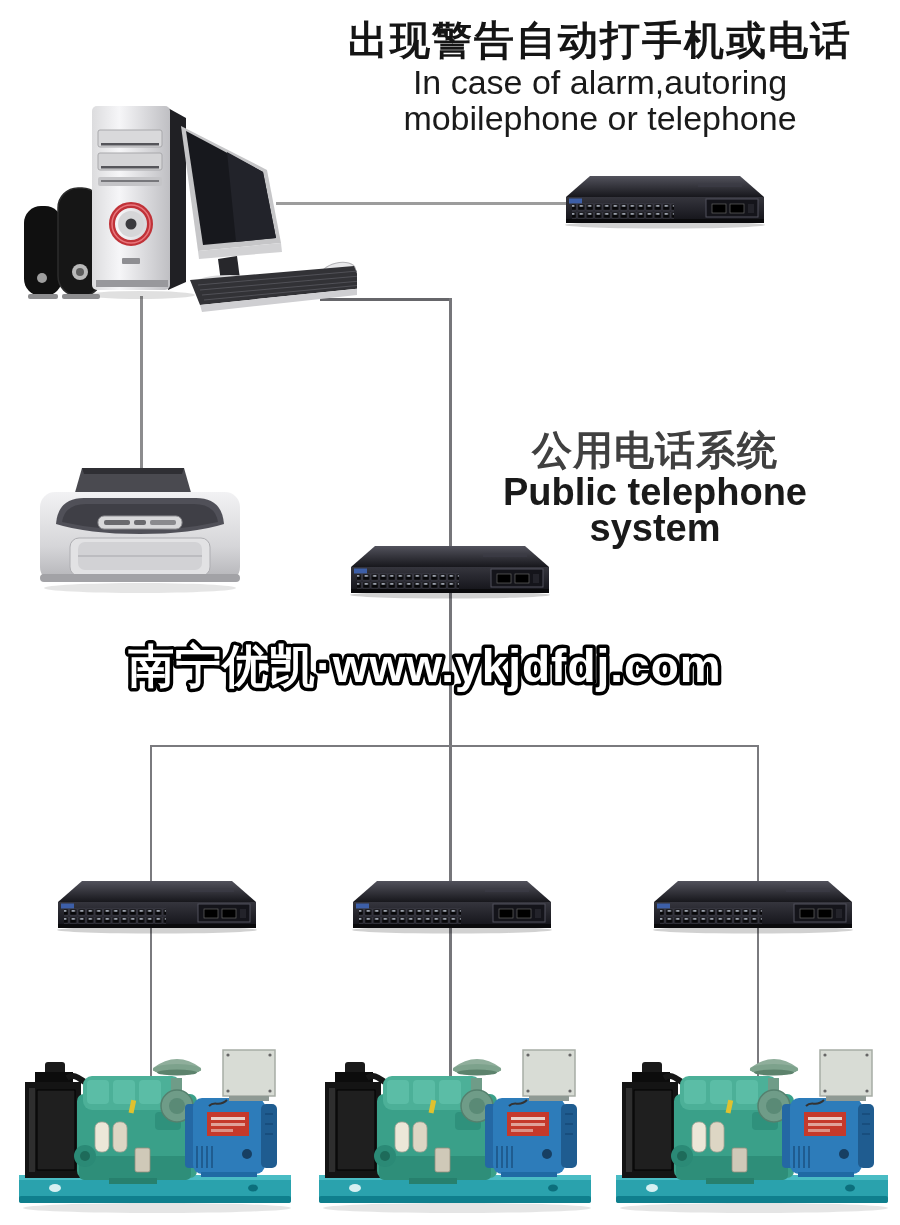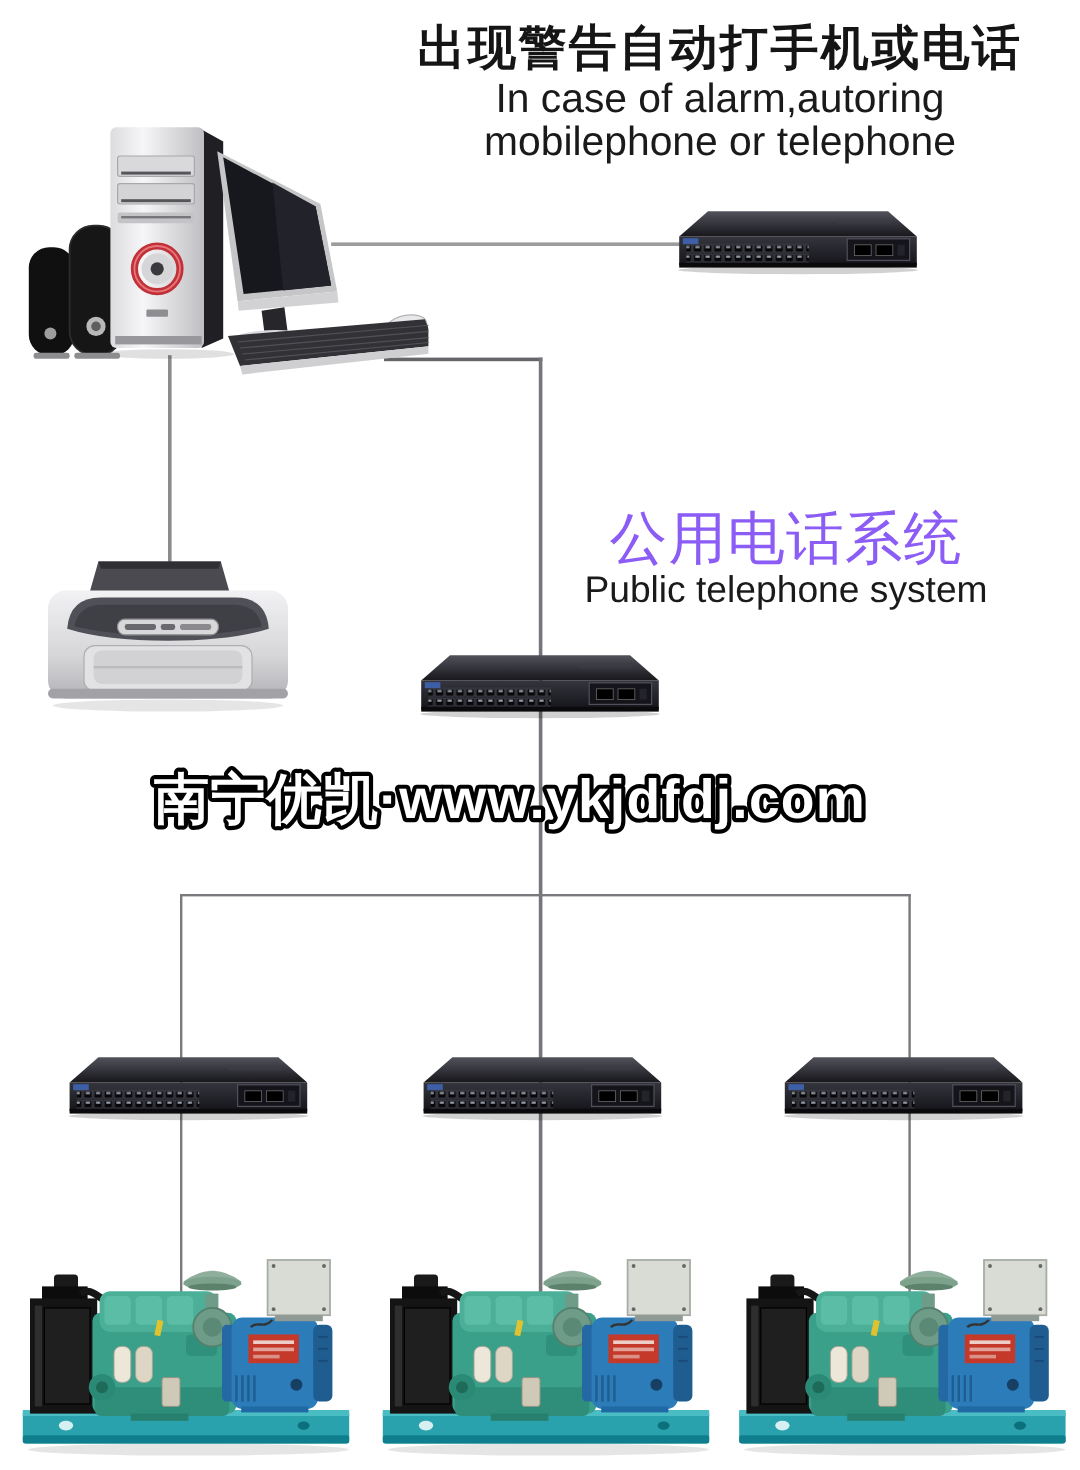--- a/index.html
+++ b/index.html
@@ -6,22 +6,22 @@
   .canvas{
     position:relative;width:900px;height:1225px;background:#ffffff;
     overflow:hidden;font-family:"Liberation Sans",sans-serif;color:#111;
   }
   .line{position:absolute;background:#7a7a7e;z-index:1;}
   .device{position:absolute;z-index:3;}
   .device svg{display:block;width:100%;height:100%;}
   .txt{position:absolute;z-index:4;text-align:center;}
   .zh-big{font-size:40px;font-weight:700;letter-spacing:2px;line-height:48px;color:#151515;}
   .en-big{font-size:34px;font-weight:400;letter-spacing:0px;line-height:36px;color:#1a1a1a;}
-  .zh-mid{font-size:48px;font-weight:400;letter-spacing:1px;line-height:48px;color:#8b5cf6;}
-  .en-mid{font-size:31px;font-weight:400;line-height:36px;color:#1a1a1a;}
+  .zh-mid{font-size:40px;font-weight:700;letter-spacing:1px;line-height:48px;color:#404040;}
+  .en-mid{font-size:38px;font-weight:700;line-height:36px;color:#1a1a1a;}
   #watermark-svg{position:absolute;left:115px;top:632px;z-index:2;}
   #watermark-svg text{
     font-family:"Liberation Sans",sans-serif;font-size:46px;font-weight:700;
     fill:#ffffff;stroke:#000000;stroke-width:7px;paint-order:stroke;
     stroke-linejoin:round;letter-spacing:1px;
   }
 </style>
 </head>
 <body>
 

